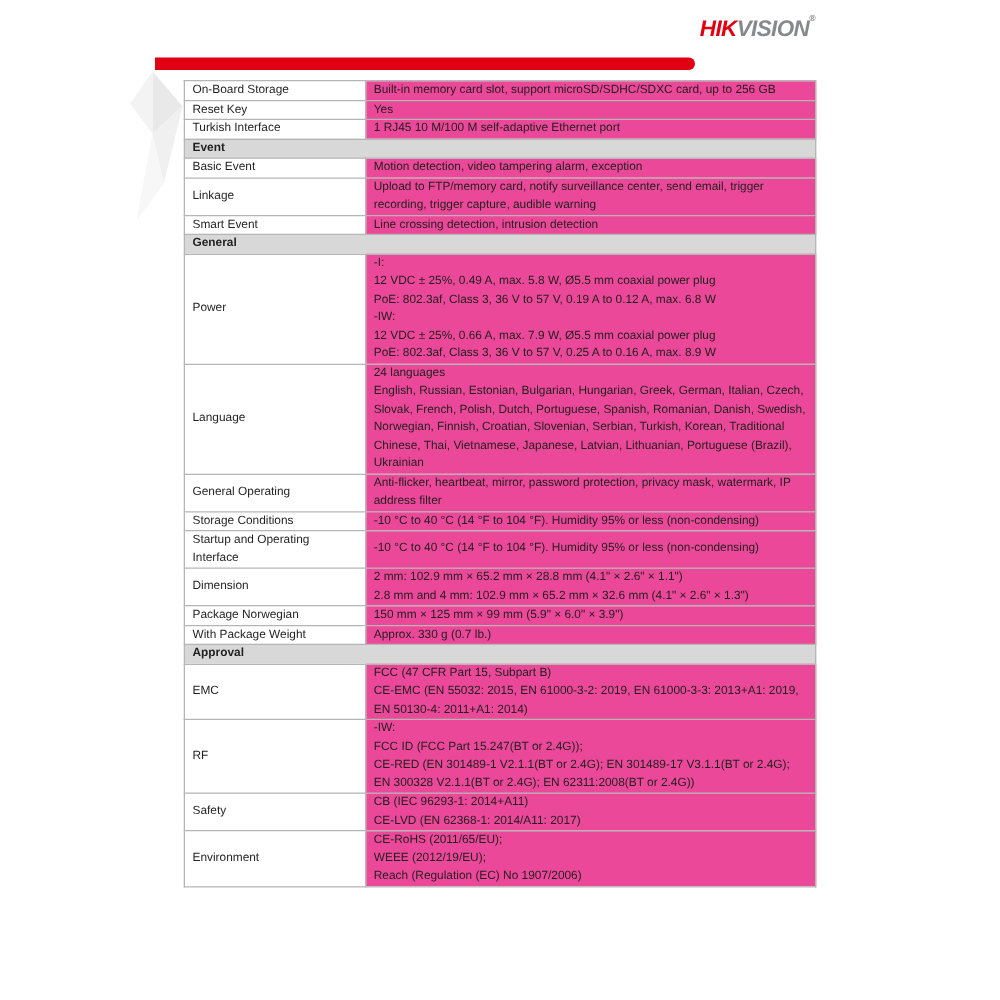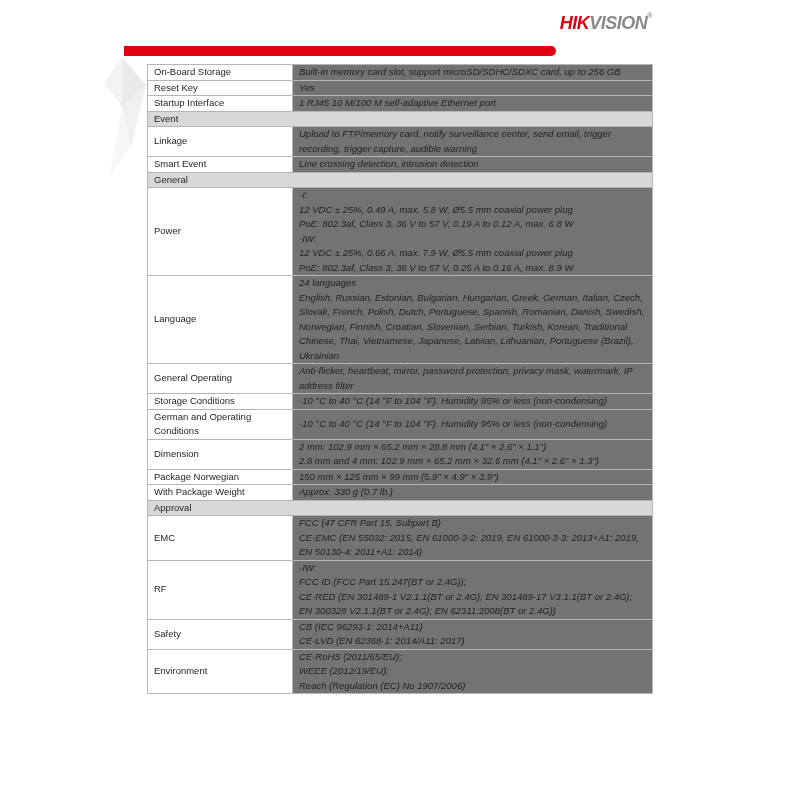--- a/index.html
+++ b/index.html
@@ -43,25 +43,25 @@
     font-size:9.5px;line-height:14.5px;
   }
   table.spec col.c1{width:145px;}
   table.spec col.c2{width:360px;}
   table.spec td{
     border:1px solid var(--border);
     padding:0 6px;vertical-align:middle;
   }
   table.spec tr.section-row td{
     background:var(--section-bg);
-    font-weight:normal;
+    font-weight:bold;
     margin-top:28px;
   }
   .label-cell{background:#ffffff;}
-  .value-cell{background:#737373;font-style:italic;}
+  .value-cell{background:#ec4899;}
 </style>
 </head>
 <body>
 
 <div class="page">
 
   <svg class="watermark" viewBox="0 0 48 128" aria-hidden="true">
     <polygon points="20,0 44,28 20,50" fill="#e9e9e9"></polygon>
     <polygon points="20,0 20,50 2,26" fill="#f3f3f3"></polygon>
     <polygon points="20,50 44,28 29,90" fill="#f0f0f0"></polygon>
@@ -86,27 +86,33 @@
             <div>Built-in memory card slot, support microSD/SDHC/SDXC card, up to 256 GB</div>
           </td>
         </tr>
         <tr>
           <td class="label-cell">Reset Key</td>
           <td class="value-cell">
             <div>Yes</div>
           </td>
         </tr>
         <tr>
-          <td class="label-cell">Startup Interface</td>
+          <td class="label-cell">Turkish Interface</td>
           <td class="value-cell">
             <div>1 RJ45 10 M/100 M self-adaptive Ethernet port</div>
           </td>
         </tr>
         <tr class="section-row">
           <td colspan="2">Event</td>
+        </tr>
+        <tr>
+          <td class="label-cell">Basic Event</td>
+          <td class="value-cell">
+            <div>Motion detection, video tampering alarm, exception</div>
+          </td>
         </tr>
         <tr>
           <td class="label-cell">Linkage</td>
           <td class="value-cell">
             <div>Upload to FTP/memory card, notify surveillance center, send email, trigger recording, trigger capture, audible warning</div>
           </td>
         </tr>
         <tr>
           <td class="label-cell">Smart Event</td>
           <td class="value-cell">
@@ -140,36 +146,36 @@
             <div>Anti-flicker, heartbeat, mirror, password protection, privacy mask, watermark, IP address filter</div>
           </td>
         </tr>
         <tr>
           <td class="label-cell">Storage Conditions</td>
           <td class="value-cell">
             <div>-10 °C to 40 °C (14 °F to 104 °F). Humidity 95% or less (non-condensing)</div>
           </td>
         </tr>
         <tr>
-          <td class="label-cell">German and Operating Conditions</td>
+          <td class="label-cell">Startup and Operating Interface</td>
           <td class="value-cell">
             <div>-10 °C to 40 °C (14 °F to 104 °F). Humidity 95% or less (non-condensing)</div>
           </td>
         </tr>
         <tr>
           <td class="label-cell">Dimension</td>
           <td class="value-cell">
             <div>2 mm: 102.9 mm × 65.2 mm × 28.8 mm (4.1" × 2.6" × 1.1")</div>
             <div>2.8 mm and 4 mm: 102.9 mm × 65.2 mm × 32.6 mm (4.1" × 2.6" × 1.3")</div>
           </td>
         </tr>
         <tr>
           <td class="label-cell">Package Norwegian</td>
           <td class="value-cell">
-            <div>150 mm × 125 mm × 99 mm (5.9" × 4.9" × 3.9")</div>
+            <div>150 mm × 125 mm × 99 mm (5.9" × 6.0" × 3.9")</div>
           </td>
         </tr>
         <tr>
           <td class="label-cell">With Package Weight</td>
           <td class="value-cell">
             <div>Approx. 330 g (0.7 lb.)</div>
           </td>
         </tr>
         <tr class="section-row">
           <td colspan="2">Approval</td>

